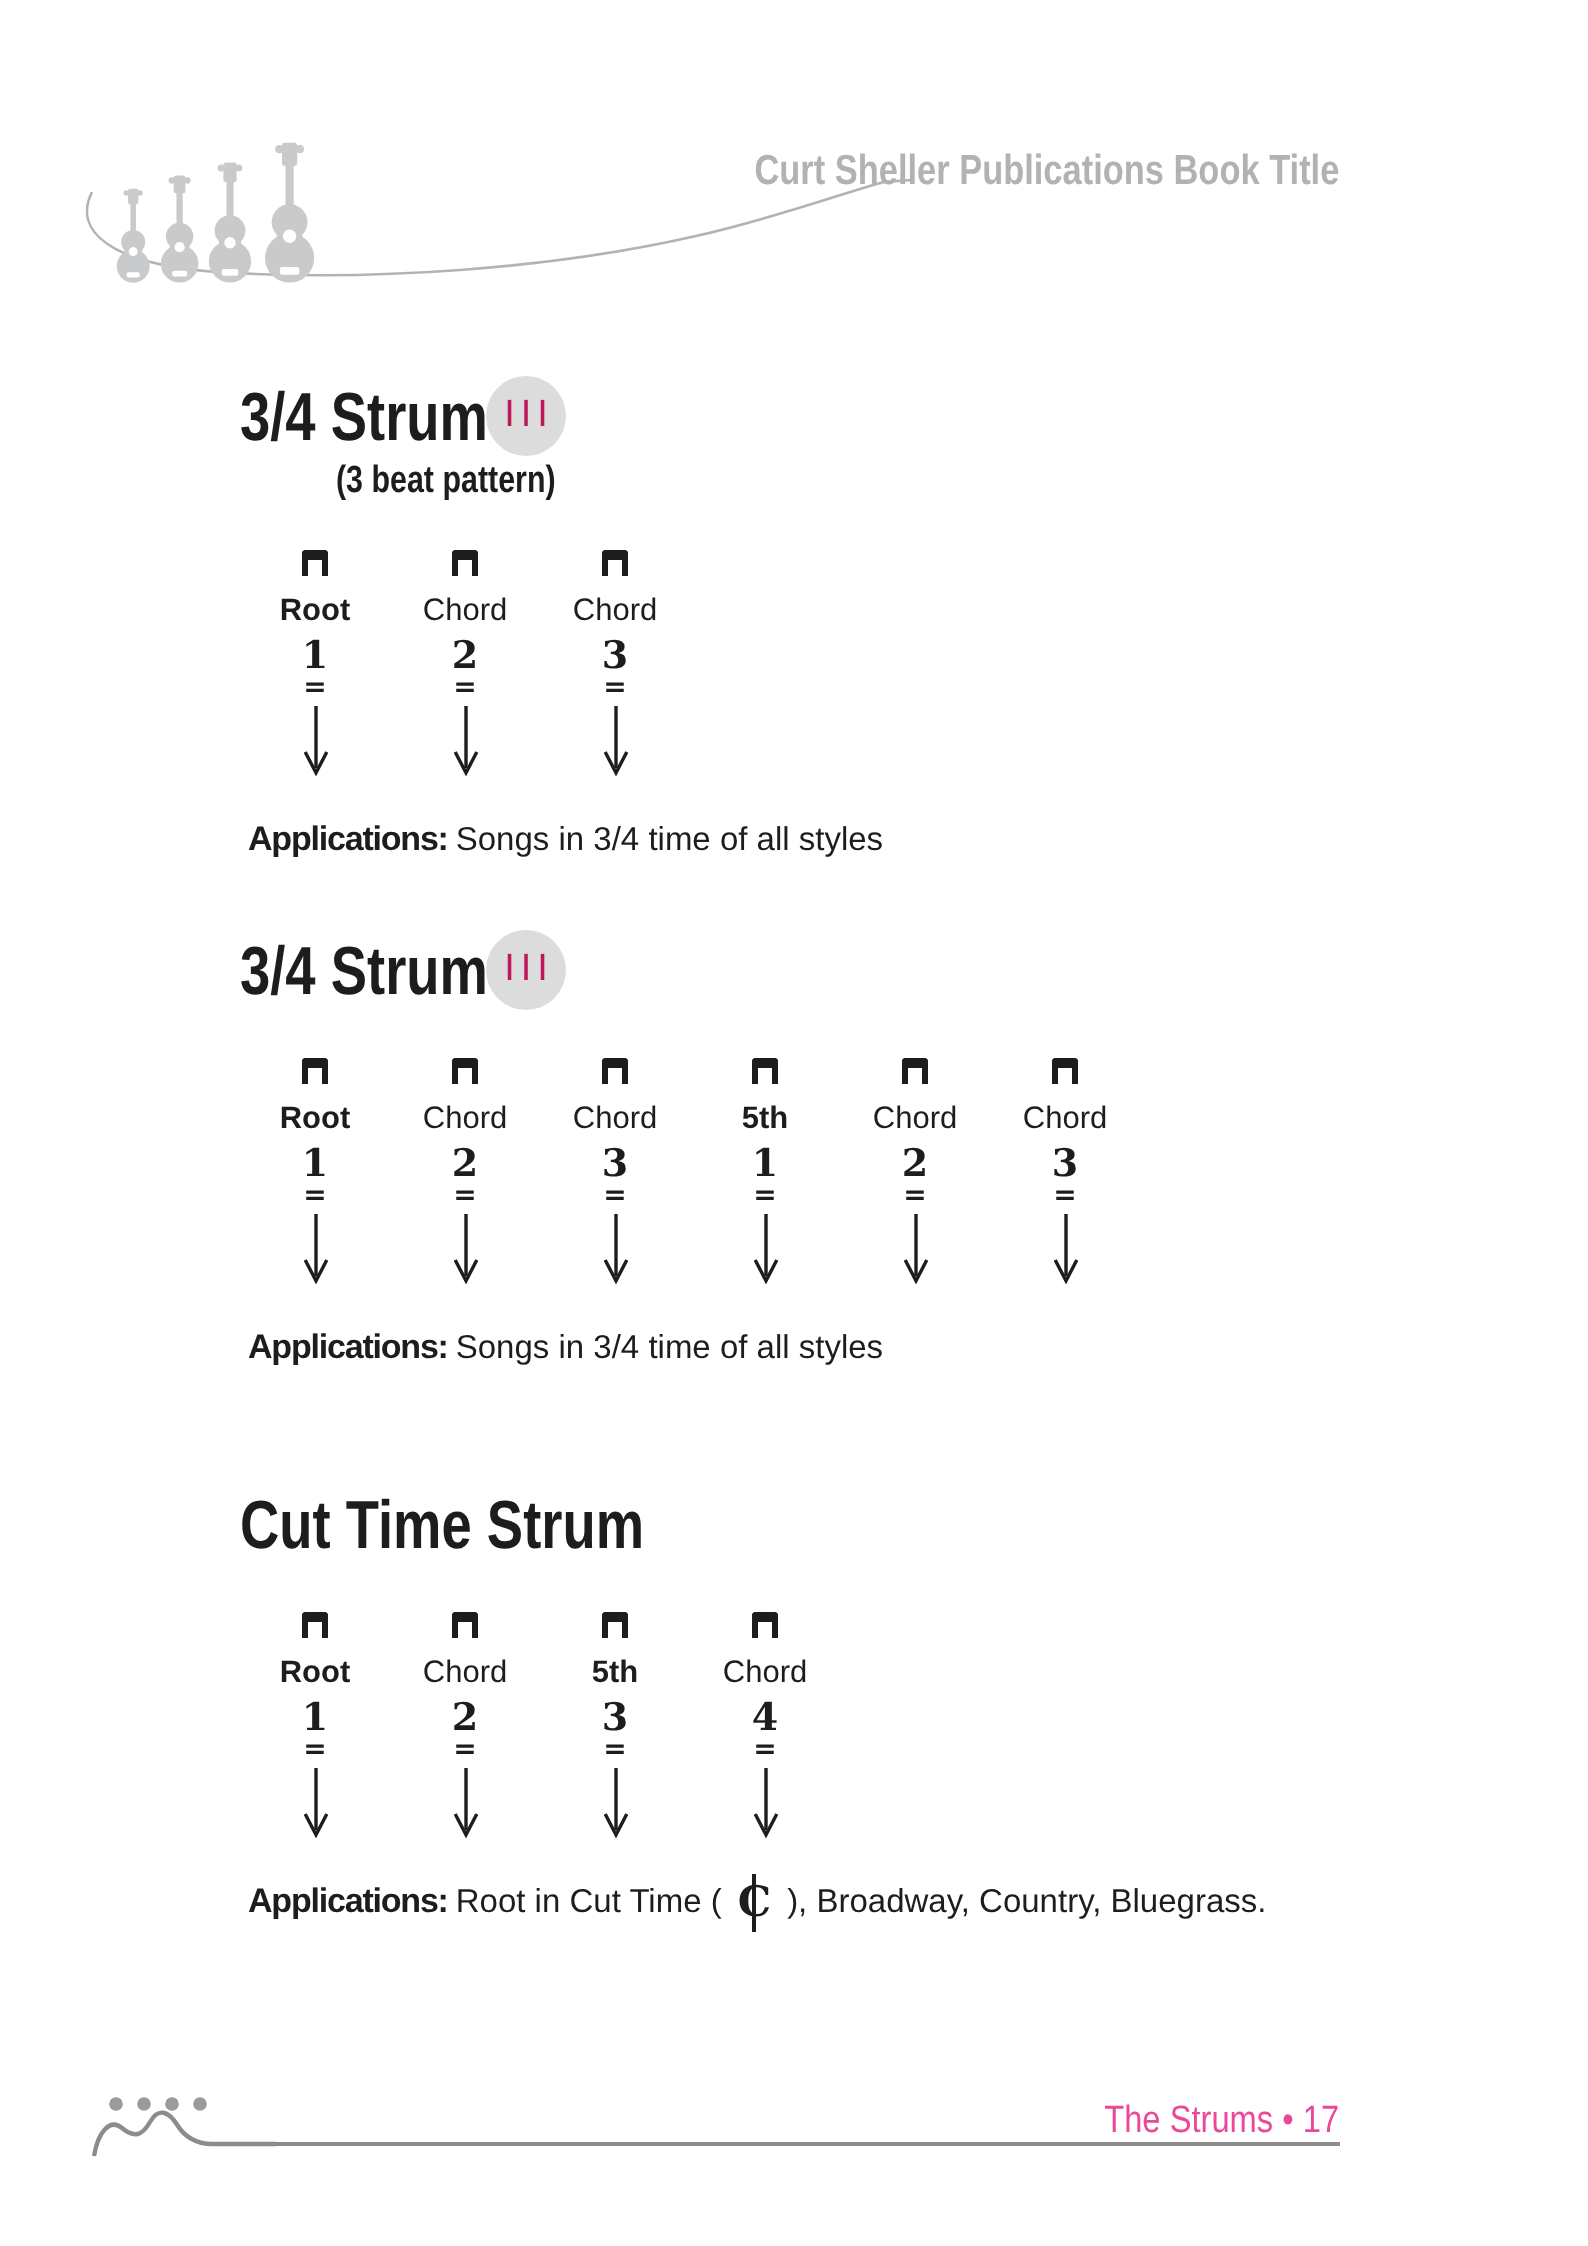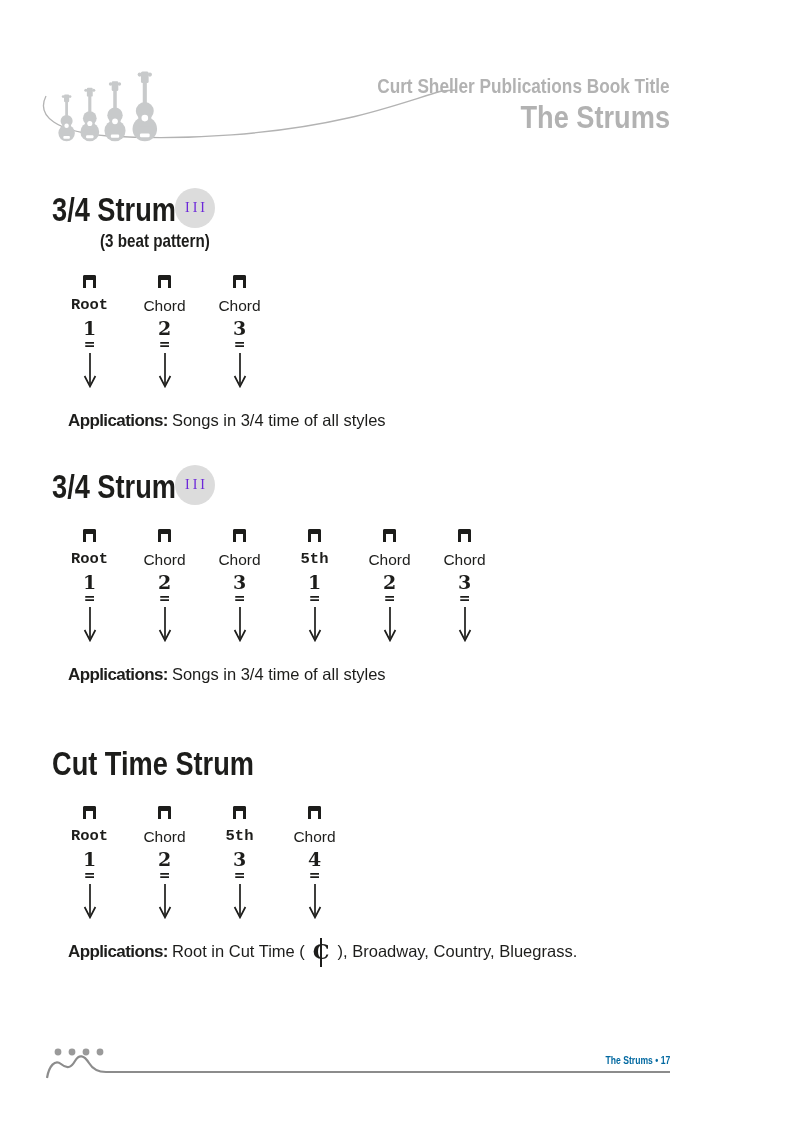--- a/index.html
+++ b/index.html
@@ -7,49 +7,49 @@
         font-family:"Liberation Sans",sans-serif;color:#1d1d1b;}
   
   .hdr-logo{position:absolute;left:56px;top:68px;}
   .hdr-curve{position:absolute;left:38px;top:82px;}
   .hdr-text{position:absolute;right:46px;top:74px;text-align:right;}
   .kicker{font-size:21px;line-height:24px;font-weight:700;color:#b2b2b2;
           display:inline-block;transform:scaleX(0.82);transform-origin:right center;}
   .book-title{font-size:32px;line-height:34px;font-weight:700;color:#b2b2b2;margin-top:2px;
           display:inline-block;transform:scaleX(0.85);transform-origin:right center;}
   
-  .section{position:absolute;left:0;right:0;padding-left:52px;}
+  .section{position:absolute;left:0;right:0;padding-left:120px;}
   .s0{top:190px}.s1{top:467px}.s2{top:744px}
   .sec-title{position:relative;font-size:34px;line-height:38px;font-weight:700;margin:0;}
   .condL{display:inline-block;transform:scaleX(0.8);transform-origin:left center;white-space:nowrap;}
   .badge{position:absolute;left:123px;top:-2px;width:40px;height:40px;border-radius:50%;
-         background:#dcdcdc;color:#6d28d9;font-family:Liberation Serif, serif;font-weight:400;
-         font-size:14px;letter-spacing:3px;text-indent:3px;
+         background:#dcdcdc;color:#be185d;font-family:Liberation Sans, sans-serif;font-weight:400;
+         font-size:19px;letter-spacing:3px;text-indent:3px;
          display:flex;align-items:center;justify-content:center;}
   .sec-sub{font-size:19px;line-height:21px;font-weight:700;margin-top:2px;margin-left:48px;}
   .diagram{display:flex;margin-top:24px;}
   .col{width:75px;display:flex;flex-direction:column;align-items:center;}
   .downstroke{width:13px;height:13px;box-sizing:border-box;border-top:5px solid #1d1d1b;
               border-left:3px solid #1d1d1b;border-right:3px solid #1d1d1b;border-radius:2px 2px 0 0;}
   .beat-label{margin-top:9px;font-size:15.5px;line-height:17px;}
-  .beat-label.bold{font-weight:700;font-family:Liberation Mono, monospace;}
+  .beat-label.bold{font-weight:700;}
   .beat-number{margin-top:5px;font-family:"DejaVu Serif",serif;font-weight:700;
                font-size:19px;line-height:19px;}
   .tie{font-family:"DejaVu Serif",serif;font-weight:700;font-size:14px;line-height:11px;margin-top:1px;}
   .arrow{margin-top:3px;display:block;}
-  .apps{margin:22px 0 0 16px;font-size:16.5px;line-height:20px;}
+  .apps{margin:22px 0 0 4px;font-size:16.5px;line-height:20px;}
   .apps-label{font-weight:700;font-size:17px;letter-spacing:-0.6px;margin-right:4px;}
   .ct{position:relative;display:inline-block;font-family:"DejaVu Serif",serif;font-weight:700;
       font-size:21px;line-height:16px;margin:0 8px;vertical-align:-2px;}
   .ct-bar{position:absolute;left:50%;margin-left:-1px;top:-6px;height:29px;width:2px;background:#1d1d1b;}
   
   .ftr-flourish{position:absolute;left:46px;top:1046px;}
   .ftr-rule{position:absolute;left:133px;right:46px;top:1071px;height:2.4px;background:#8c8c8c;}
-  .ftr-text{position:absolute;right:46px;top:1052px;text-align:right;font-size:10px;line-height:17px;
-            font-weight:700;color:#0369a1;}
+  .ftr-text{position:absolute;right:46px;top:1052px;text-align:right;font-size:19px;line-height:17px;
+            font-weight:400;color:#ec4899;}
   .ftr-text span{display:inline-block;transform:scaleX(0.86);transform-origin:right center;}
 </style>
 </head>
 <body>
 
 <div class="page">
 
   <svg class="hdr-curve" width="420" height="62" viewBox="0 0 420 62">
     <path d="M8,14 C-2,34 18,50 70,54 C150,59 240,52 310,36 C350,27 385,14 404,9 L418,8" fill="none" stroke="#b3b3b3" stroke-width="1.3"></path>
   </svg>
@@ -69,21 +69,20 @@
       </g>
     </defs>
     <use href="#uke" transform="translate(2,26.4) scale(0.86)"></use>
     <use href="#uke" transform="translate(24,19.8) scale(0.98)"></use>
     <use href="#uke" transform="translate(48,13.2) scale(1.10)"></use>
     <use href="#uke" transform="translate(76,3.4) scale(1.28)"></use>
   </svg>
 
   <div class="hdr-text">
     <div><span class="kicker">Curt Sheller Publications Book Title</span></div>
-    <div><span class="book-title">The Strums</span></div>
   </div>
 
   <div class="section s0">
     <h2 class="sec-title">
       <span class="condL">3/4 Strum</span>
       <span class="badge">III</span>
     </h2>
     <div class="sec-sub">
       <span class="condL">(3 beat pattern)</span>
     </div>

